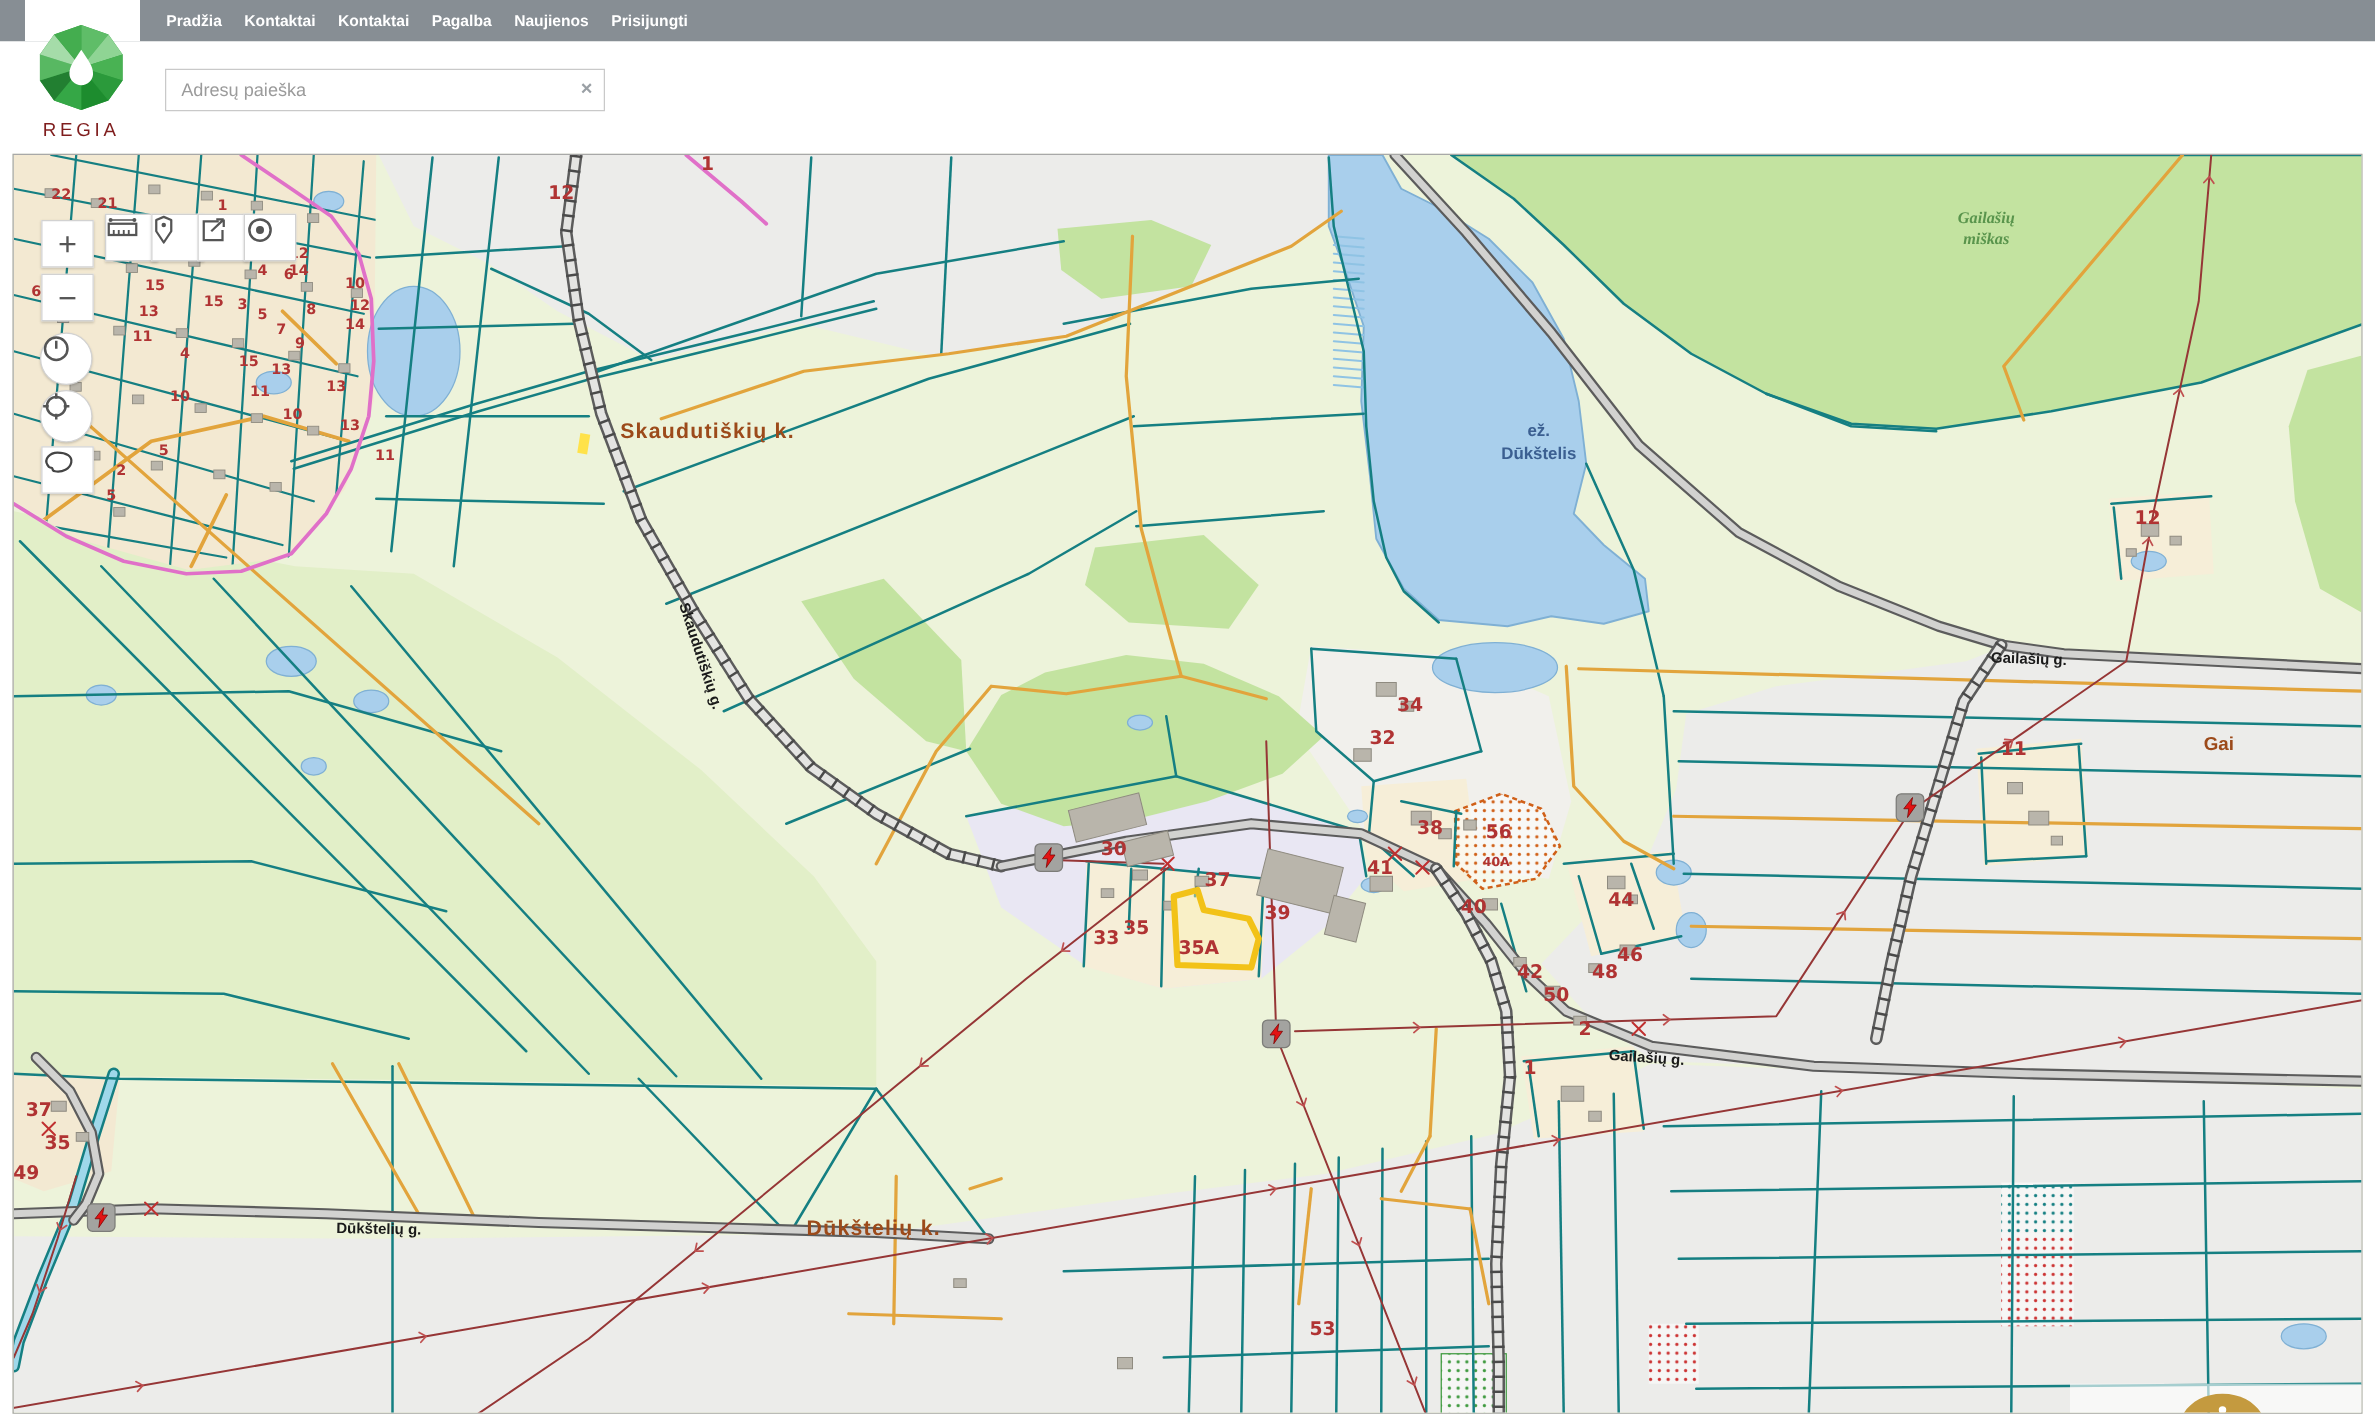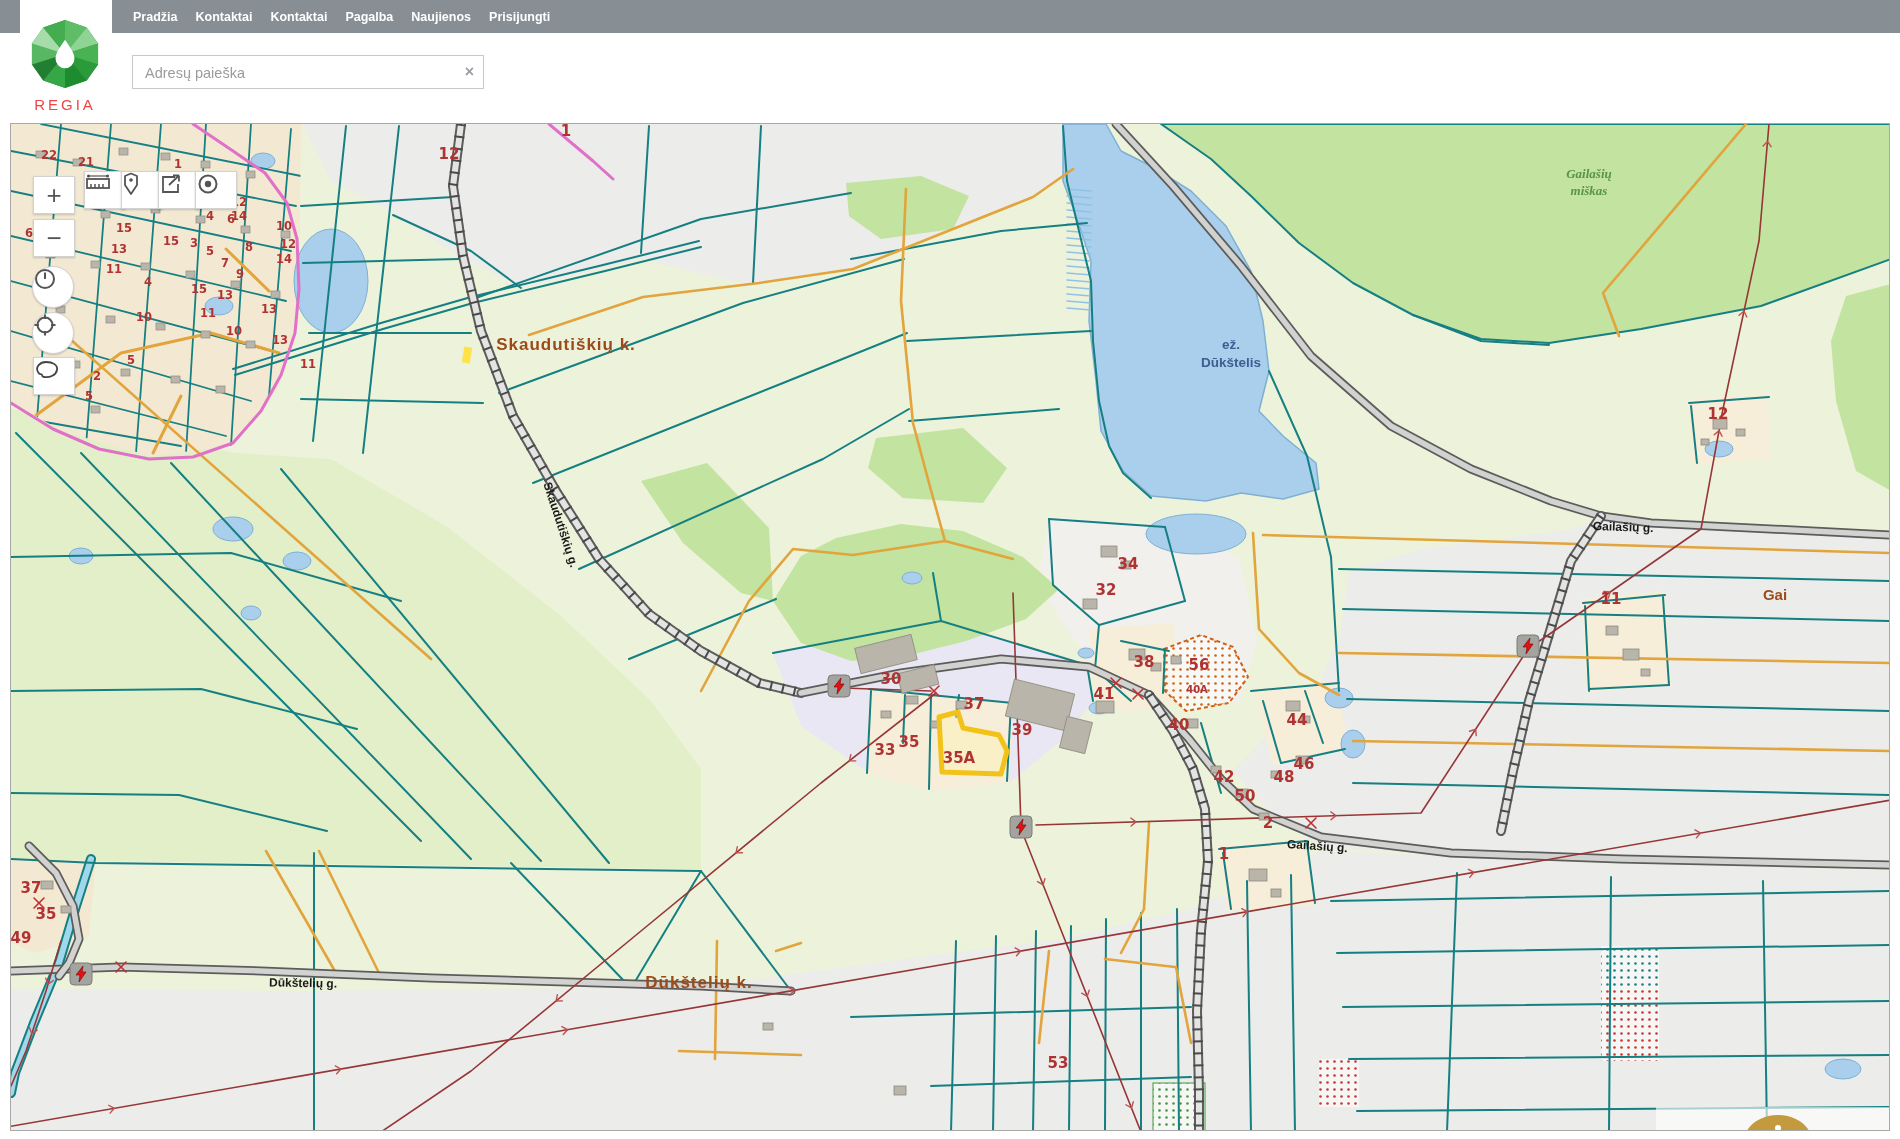--- a/index.html
+++ b/index.html
@@ -2,21 +2,21 @@
 <html><head>
 <meta charset="utf-8">
 <style>
   html,body{margin:0;padding:0;background:#fff;font-family:"Liberation Sans","DejaVu Sans",sans-serif;}
   .page{position:relative;width:1900px;height:1139px;overflow:hidden;background:#fff;}
   .topbar{position:absolute;left:0;top:0;width:1900px;height:33px;background:#878e94;}
   .toptab{position:absolute;left:20px;top:0;width:92px;height:33px;background:#ffffff;}
   .nav{position:absolute;left:133px;top:0;height:33px;display:flex;align-items:center;gap:18px;}
   .nav span{color:#ffffff;font-size:12.5px;font-weight:bold;cursor:pointer;white-space:nowrap;}
   .logo{position:absolute;left:31px;top:18px;width:68px;height:72px;}
-  .brandname{position:absolute;left:0px;top:96px;width:130px;text-align:center;color:#ef4444;font-size:15px;letter-spacing:3px;}
+  .brandname{position:absolute;left:0px;top:96px;width:130px;text-align:center;color:#7f1d1d;font-size:15px;letter-spacing:3px;}
   .searchwrap{position:absolute;left:132px;top:55px;width:352px;height:34px;background:#fff;border:1px solid #c9c9c9;box-sizing:border-box;}
   .searchwrap input{position:absolute;left:10px;top:5px;width:300px;height:22px;border:none;outline:none;font-size:14.5px;color:#701a75;font-family:"Liberation Sans",sans-serif;}
   .searchwrap input::placeholder{color:#9b9b9b;}
   .searchclear{position:absolute;right:9px;top:7px;font-size:16px;color:#9aa0a5;font-weight:bold;cursor:pointer;line-height:18px;}
   .map{position:absolute;left:10px;top:123px;width:1880px;height:1008px;border:1px solid #a8a8a8;box-sizing:border-box;background:#edf3da;overflow:hidden;}
   .map svg{position:absolute;left:0;top:0;}
   .ctrl{position:absolute;background:#fff;border:1px solid #d2d2d2;box-shadow:0 1px 2px rgba(0,0,0,.18);display:flex;align-items:center;justify-content:center;color:#555;cursor:pointer;}
   .ctrl.sq{width:40px;height:36px;}
   .ctrl.rd{width:40px;height:40px;border-radius:50%;}
   .ctrl .plusminus{font-size:26px;font-weight:400;color:#555;line-height:20px;}

